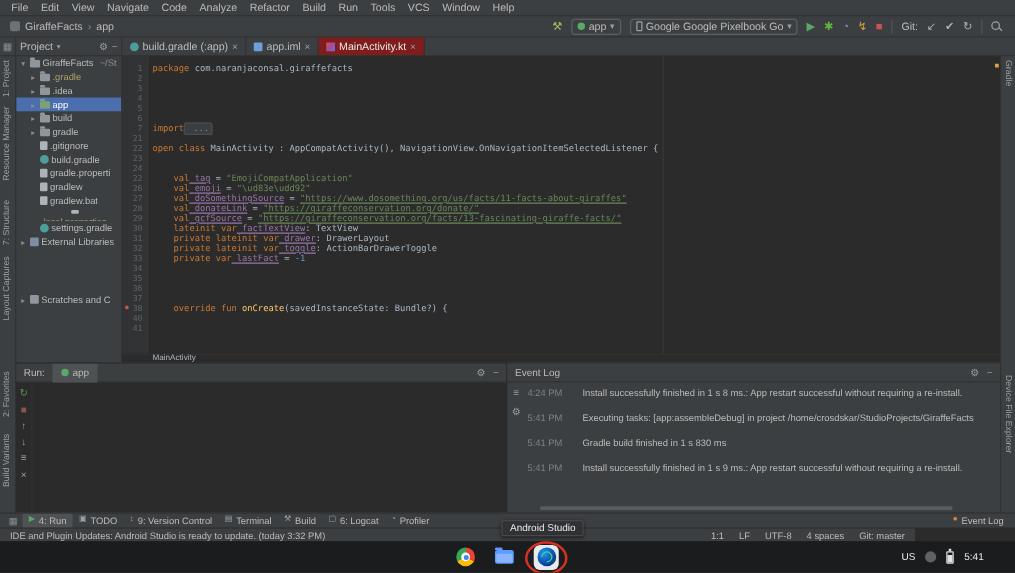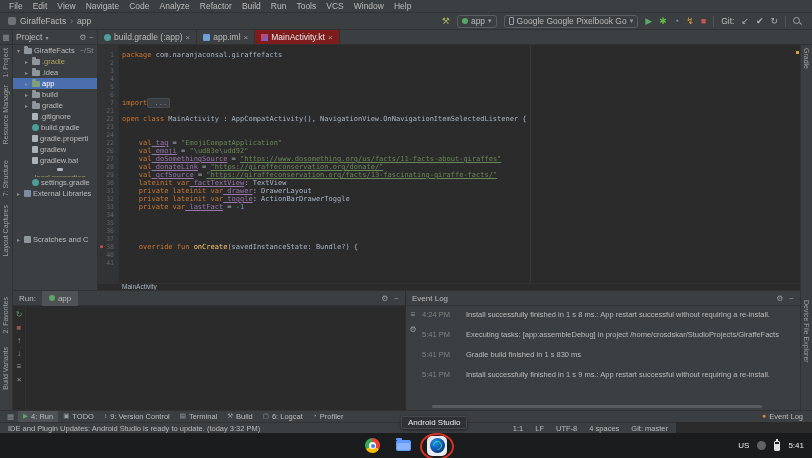--- a/index.html
+++ b/index.html
@@ -120,21 +120,21 @@
 
   
   .toolwin { position:absolute; top:410px; left:0; width:812px; height:12px; background:#3c3f41;
              border-top:1px solid #323232; display:flex; align-items:center; font-size:7.5px;
              padding:0 4px; gap:1px; }
   .tw-item { display:flex; align-items:center; gap:3px; padding:0 5px; height:12px; white-space:nowrap; }
   .tw-item.active { background:#4e5254; }
   .tw-glyph { font-size:6.5px; line-height:1; }
   .tw-right { margin-left:auto; display:flex; }
 
-  .statusbar { position:absolute; top:422px; left:0; width:676px; height:11px; background:#3c3f41;
+  .statusbar { position:absolute; top:422px; left:0; width:732px; height:11px; background:#3c3f41;
                border-top:1px solid #323232; display:flex; align-items:center; font-size:7.5px;
                padding:0 8px; }
   .sb-msg { flex:1; overflow:hidden; white-space:nowrap; }
   .sb-right { display:flex; gap:12px; white-space:nowrap; }
 
   
   .taskbar { position:absolute; top:433px; left:0; width:812px; height:25px; background:#1b1c1e;
              display:flex; align-items:center; justify-content:center; gap:16px; }
   .chrome-icon { width:15px; height:15px; border-radius:50%; position:relative;
                  background:conic-gradient(#ea4335 0 33.3%,#fbbc04 0 66.6%,#34a853 0 100%); }
@@ -145,21 +145,21 @@
                         background:#5f9bff; border-radius:1px 1px 0 0; }
   .files-icon::after { content:""; position:absolute; inset:3px 1px 1px 1px; background:#8ab4ff; border-radius:1px; }
   .as-wrap { position:relative; width:20px; height:20px; background:#e8eaed; border-radius:5px;
              display:flex; align-items:center; justify-content:center; }
   .as-icon { width:15px; height:15px; border-radius:50%; position:relative;
              background:radial-gradient(circle at 35% 30%,#2196f3 0%,#0d47a1 60%,#083042 100%); }
   .as-icon::after { content:""; position:absolute; inset:3px; border-radius:50%;
                     border:1.5px solid #3ddc84; border-bottom-color:transparent; transform:rotate(45deg); }
   .red-annotation { position:absolute; left:-7px; top:-3px; width:34px; height:27px;
                     border:2px solid #d93025; border-radius:50%; pointer-events:none; }
-  .tray { position:absolute; right:8px; top:50%; transform:translateY(-50%); display:flex;
+  .tray { position:absolute; right:25px; top:50%; transform:translateY(-50%); display:flex;
           align-items:center; gap:8px; color:#e8eaed; font-size:8px; }
   .tray-circle { width:9px; height:9px; border-radius:50%; background:#5f6368; display:inline-block; }
   .battery-icon { width:6px; height:10px; border:1px solid #dfe1e5; border-radius:1px; position:relative;
                   background:linear-gradient(to top,#dfe1e5 75%,transparent 75%); display:inline-block; }
   .battery-icon::before { content:""; position:absolute; top:-3px; left:1px; width:2px; height:2px; background:#dfe1e5; }
 
   .tooltip { position:absolute; left:401px; top:416px; background:#303134; border:1px solid #46484b;
              color:#e8eaed; font-size:8px; padding:1px 6px; border-radius:2px; z-index:30;
              box-shadow:0 1px 3px rgba(0,0,0,.5); white-space:nowrap; }
 </style>

